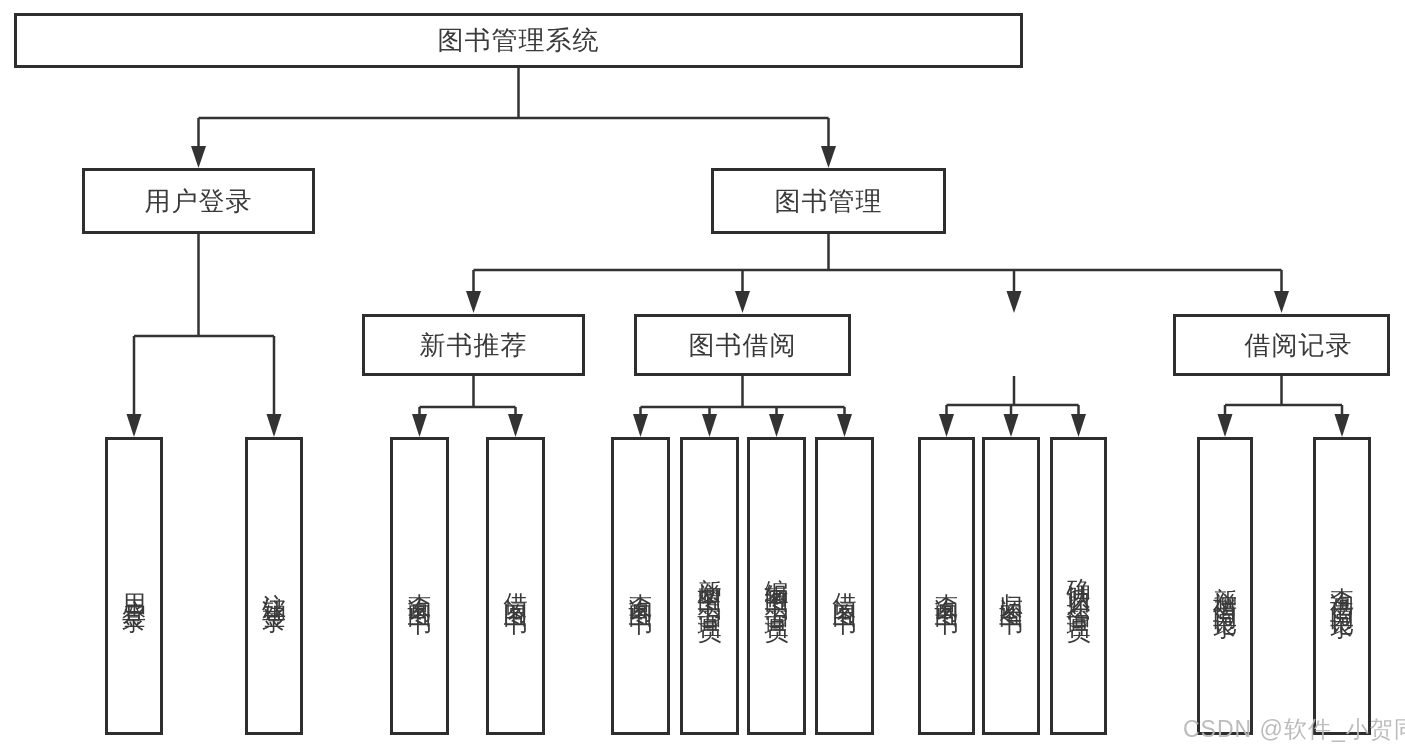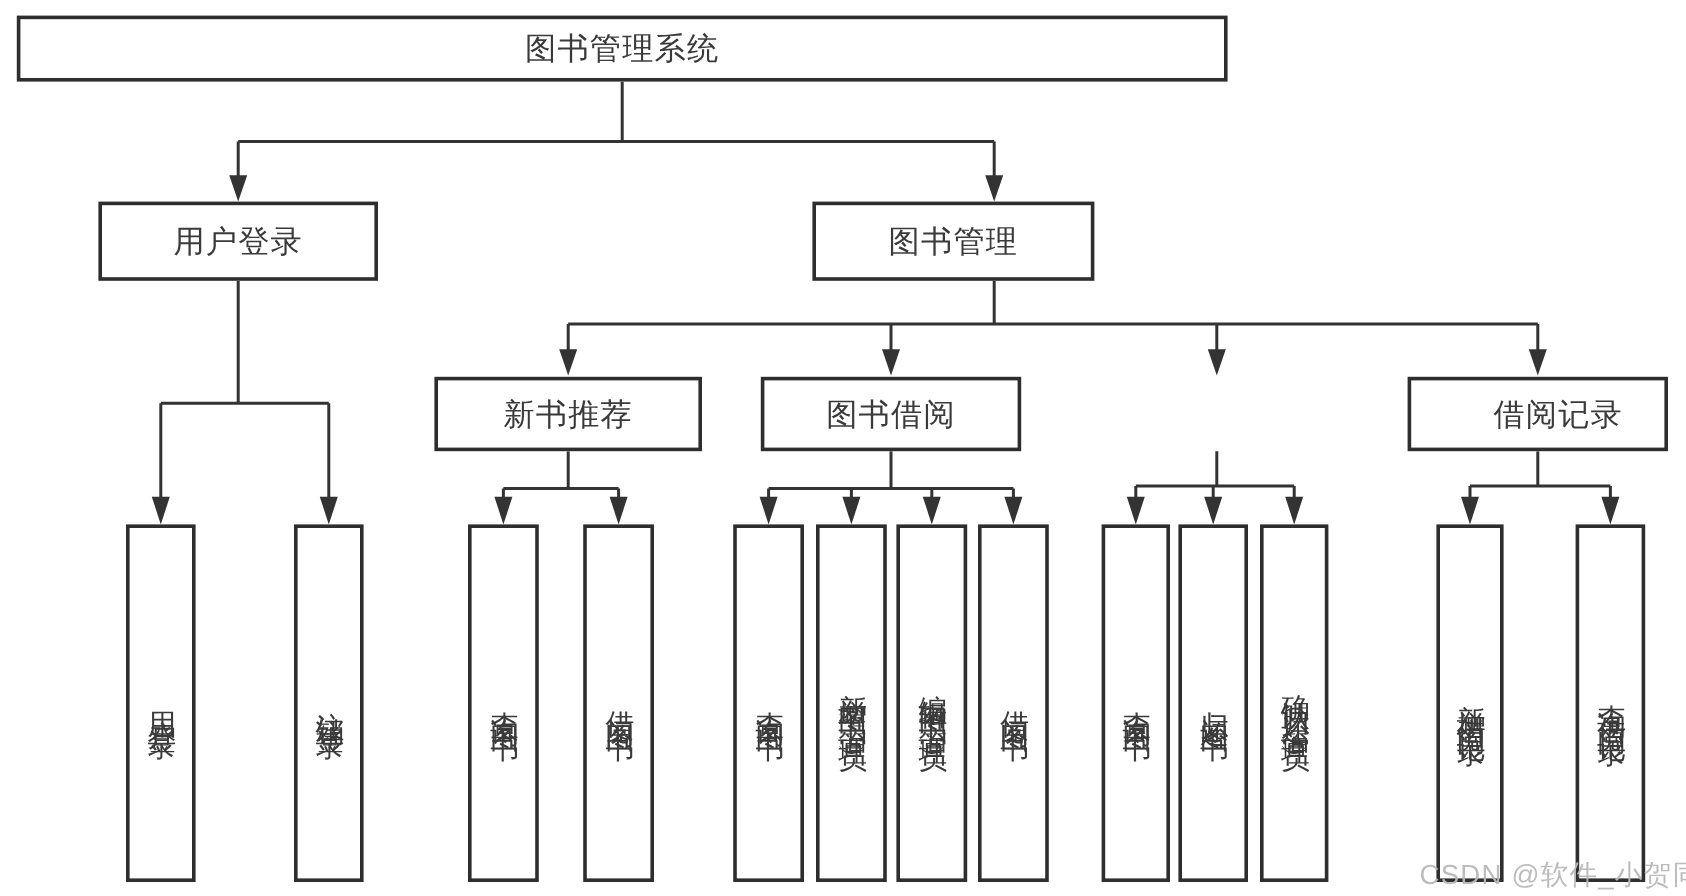--- a/index.html
+++ b/index.html
@@ -106,21 +106,21 @@
     <g>
       <path d="M1281.5 376 V405 M1225 405 H1342 M1225 405 V418 M1342 405 V418"></path>
       <polygon points="1217.5,414 1232.5,414 1225,437"></polygon>
       <polygon points="1334.5,414 1349.5,414 1342,437"></polygon>
     </g>
   </svg>
 
   <div class="hbox" style="left:14px;top:13px;width:1009px;height:55px;">图书管理系统</div>
 
   <div class="hbox" style="left:82px;top:168px;width:233px;height:66px;">用户登录</div>
-  <div class="hbox" style="left:677px;top:168px;width:235px;height:66px;">图书管理</div>
+  <div class="hbox" style="left:711px;top:168px;width:235px;height:66px;">图书管理</div>
 
   <div class="hbox" style="left:634px;top:314px;width:217px;height:62px;">图书借阅</div>
   <div class="hbox" style="left:362px;top:314px;width:223px;height:62px;">新书推荐</div>
   <div class="hbox" style="left:1173px;top:314px;width:217px;height:62px;padding-left:34px;">借阅记录</div>
 
   <div class="vbox" style="left:105px;top:437px;width:58px;height:298px;">
     <span>用户登录</span>
   </div>
   <div class="vbox" style="left:245px;top:437px;width:58px;height:298px;">
     <span>注销登录</span>

